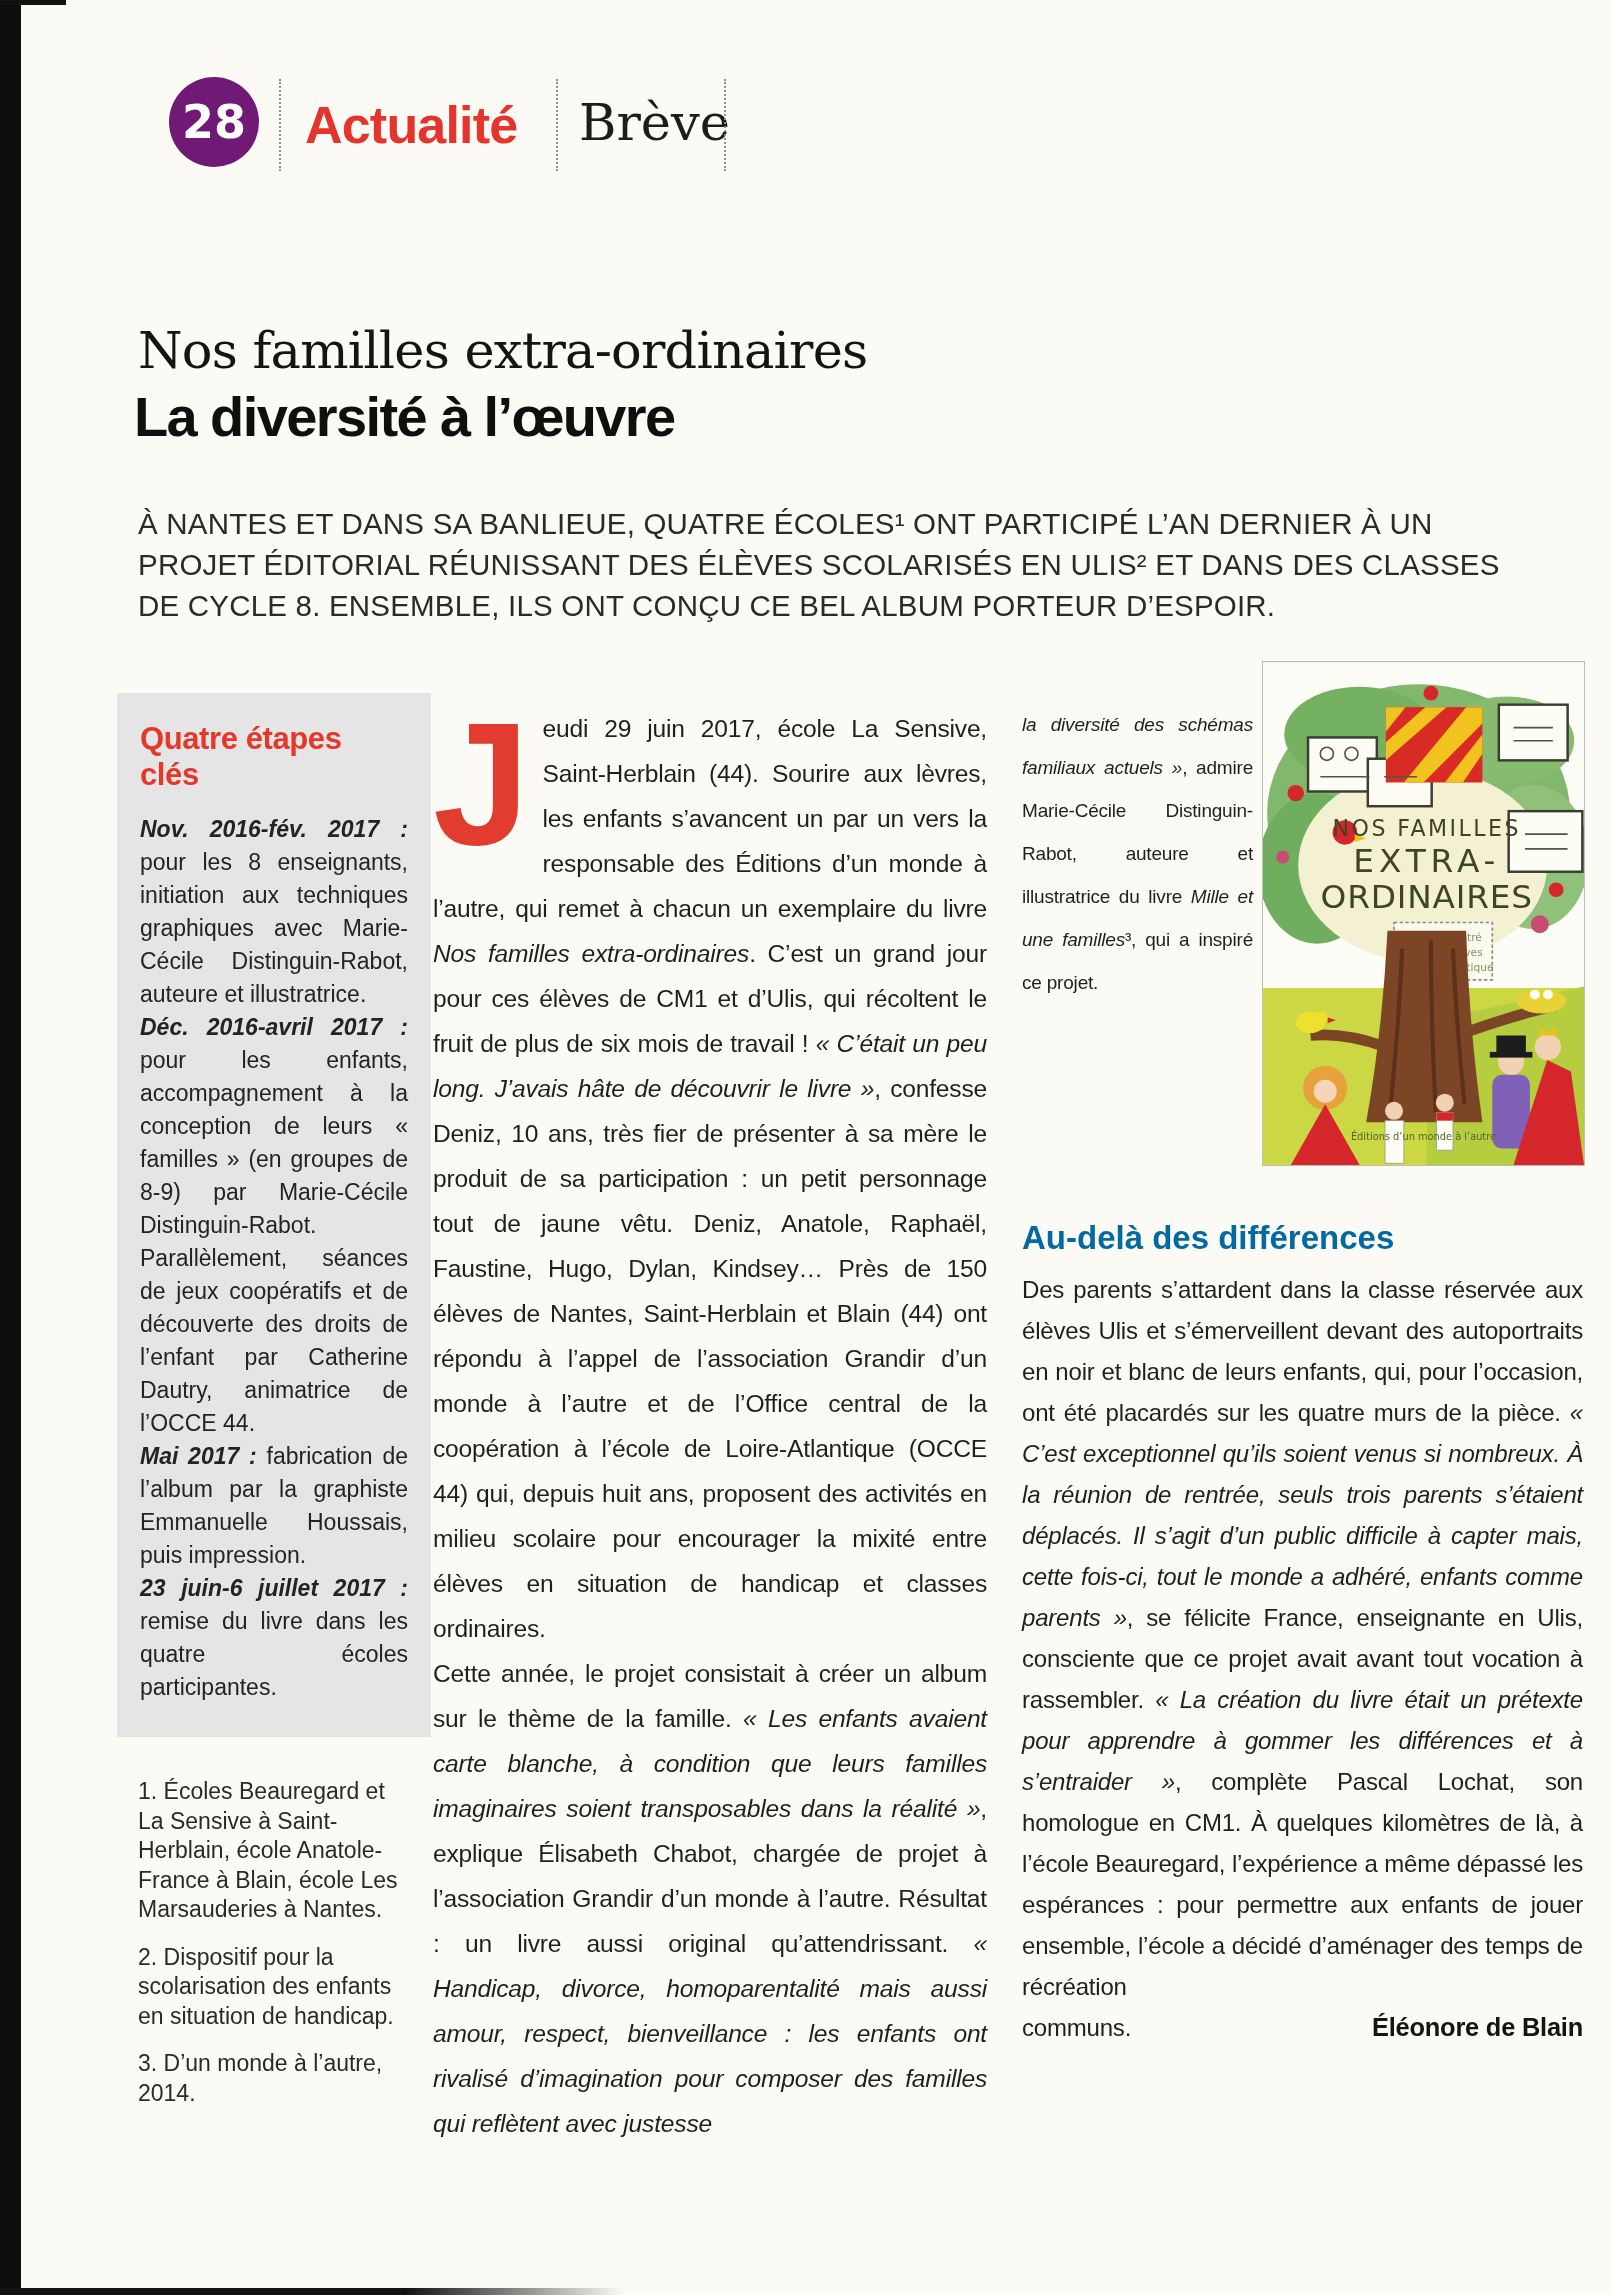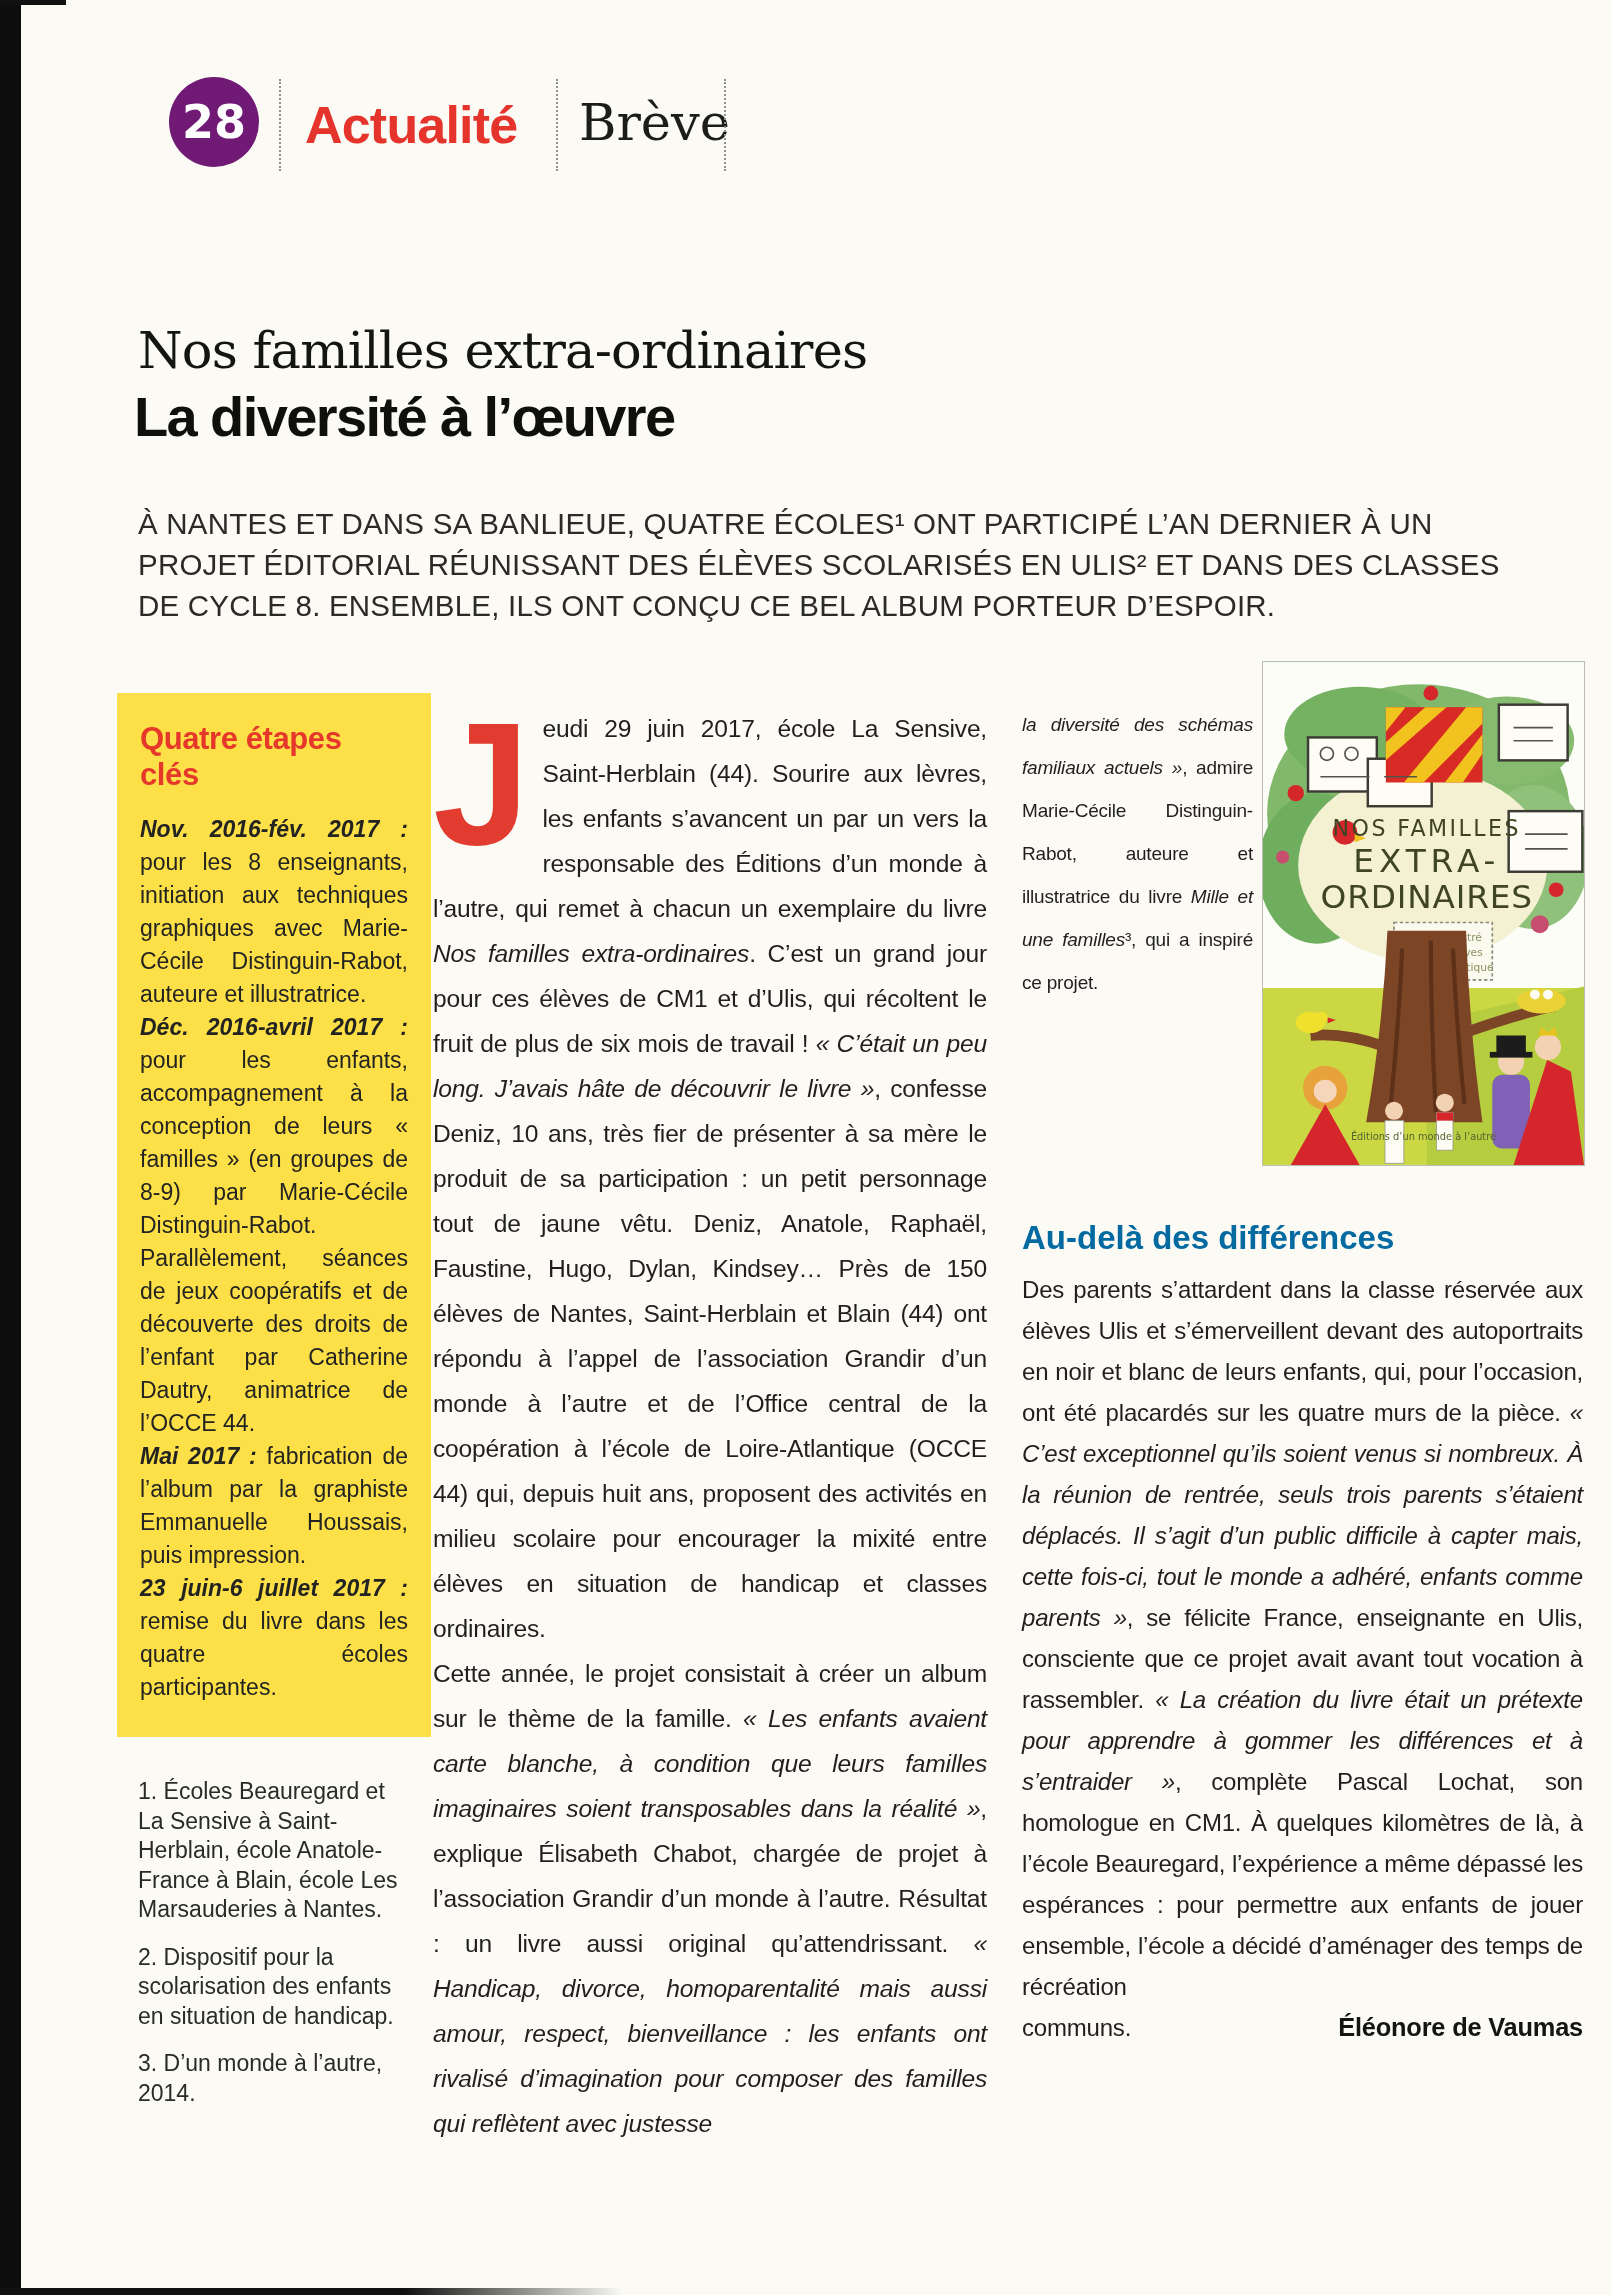--- a/index.html
+++ b/index.html
@@ -23,21 +23,21 @@
   .rubric-label{position:absolute;left:579px;top:93px;font-size:51px;
     font-family:"DejaVu Serif",serif;color:#1c1c1a;}
   
   .kicker{position:absolute;left:138px;top:321px;font-size:51px;letter-spacing:-0.8px;
     font-family:"DejaVu Serif",serif;color:#141412;}
   .main-title{position:absolute;left:134px;top:384px;font-size:56px;font-weight:bold;
     letter-spacing:-1.6px;color:#0f0f0d;}
   .standfirst{position:absolute;left:138px;top:503px;width:1393px;
     font-size:29.5px;line-height:41px;color:#2b2a27;letter-spacing:0.2px;}
   
-  .sidebar{position:absolute;left:117px;top:693px;width:314px;background:#fde047;
+  .sidebar{position:absolute;left:117px;top:693px;width:314px;background:#e5e5e5;
     padding:28px 23px 33px 23px;box-sizing:border-box;}
   .sidebar h3{margin:0 0 19.7px 0;font-size:31px;font-weight:bold;color:#e5382b;letter-spacing:-0.4px;}
   .sidebar p{margin:0;font-size:23px;line-height:33px;text-align:justify;color:#232321;}
   
   .col{position:absolute;text-align:justify;color:#201f1d;letter-spacing:-0.2px;}
   .col1{left:433px;top:661px;width:554px;font-size:24.6px;line-height:45px;white-space:pre-line;}
   .dropcap{float:left;font-size:174px;line-height:0.82;font-weight:bold;color:#e23b2f;
     margin:6.6px 13px 0 0;font-family:"Liberation Sans",sans-serif;}
   .col2{left:1022px;top:703px;width:231px;font-size:19px;line-height:43px;}
   .col3{left:1022px;top:1269px;width:561px;font-size:24px;line-height:41px;}
@@ -200,21 +200,21 @@
       </g>
       <text x="196" y="584" font-family="DejaVu Sans, sans-serif" font-size="12" fill="#55632f" text-anchor="middle">Éditions d’un monde à l’autre</text>
     </svg>
   </div>
 
   <div class="subhead">Au-delà des différences</div>
   <div class="col col3">
     <span><span>Des parents s’attardent dans la classe réservée aux élèves Ulis et s’émerveillent devant des autoportraits en noir et blanc de leurs enfants, qui, pour l’occasion, ont été placardés sur les quatre murs de la pièce. </span><span class="it">« C’est exceptionnel qu’ils soient venus si nombreux. À la réunion de rentrée, seuls trois parents s’étaient déplacés. Il s’agit d’un public difficile à capter mais, cette fois-ci, tout le monde a adhéré, enfants comme parents »</span><span>, se félicite France, enseignante en Ulis, consciente que ce projet avait avant tout vocation à rassembler. </span><span class="it">« La création du livre était un prétexte pour apprendre à gommer les différences et à s’entraider »</span><span>, complète Pascal Lochat, son homologue en CM1. À quelques kilomètres de là, à l’école Beauregard, l’expérience a même dépassé les espérances : pour permettre aux enfants de jouer ensemble, l’école a décidé d’aménager des temps de récréation</span></span>
     <div class="byline-row">
       <span>communs.</span>
-      <span class="byline">Éléonore de Vaumas</span>
+      <span class="byline">Éléonore de Blain</span>
     </div>
   </div>
 
   <div class="notes">
     <p>1. Écoles Beauregard et La Sensive à Saint-Herblain, école Anatole-France à Blain, école Les Marsauderies à Nantes.</p>
     <p>2. Dispositif pour la scolarisation des enfants en situation de handicap.</p>
     <p>3. D’un monde à l’autre, 2014.</p>
   </div>
 
 

